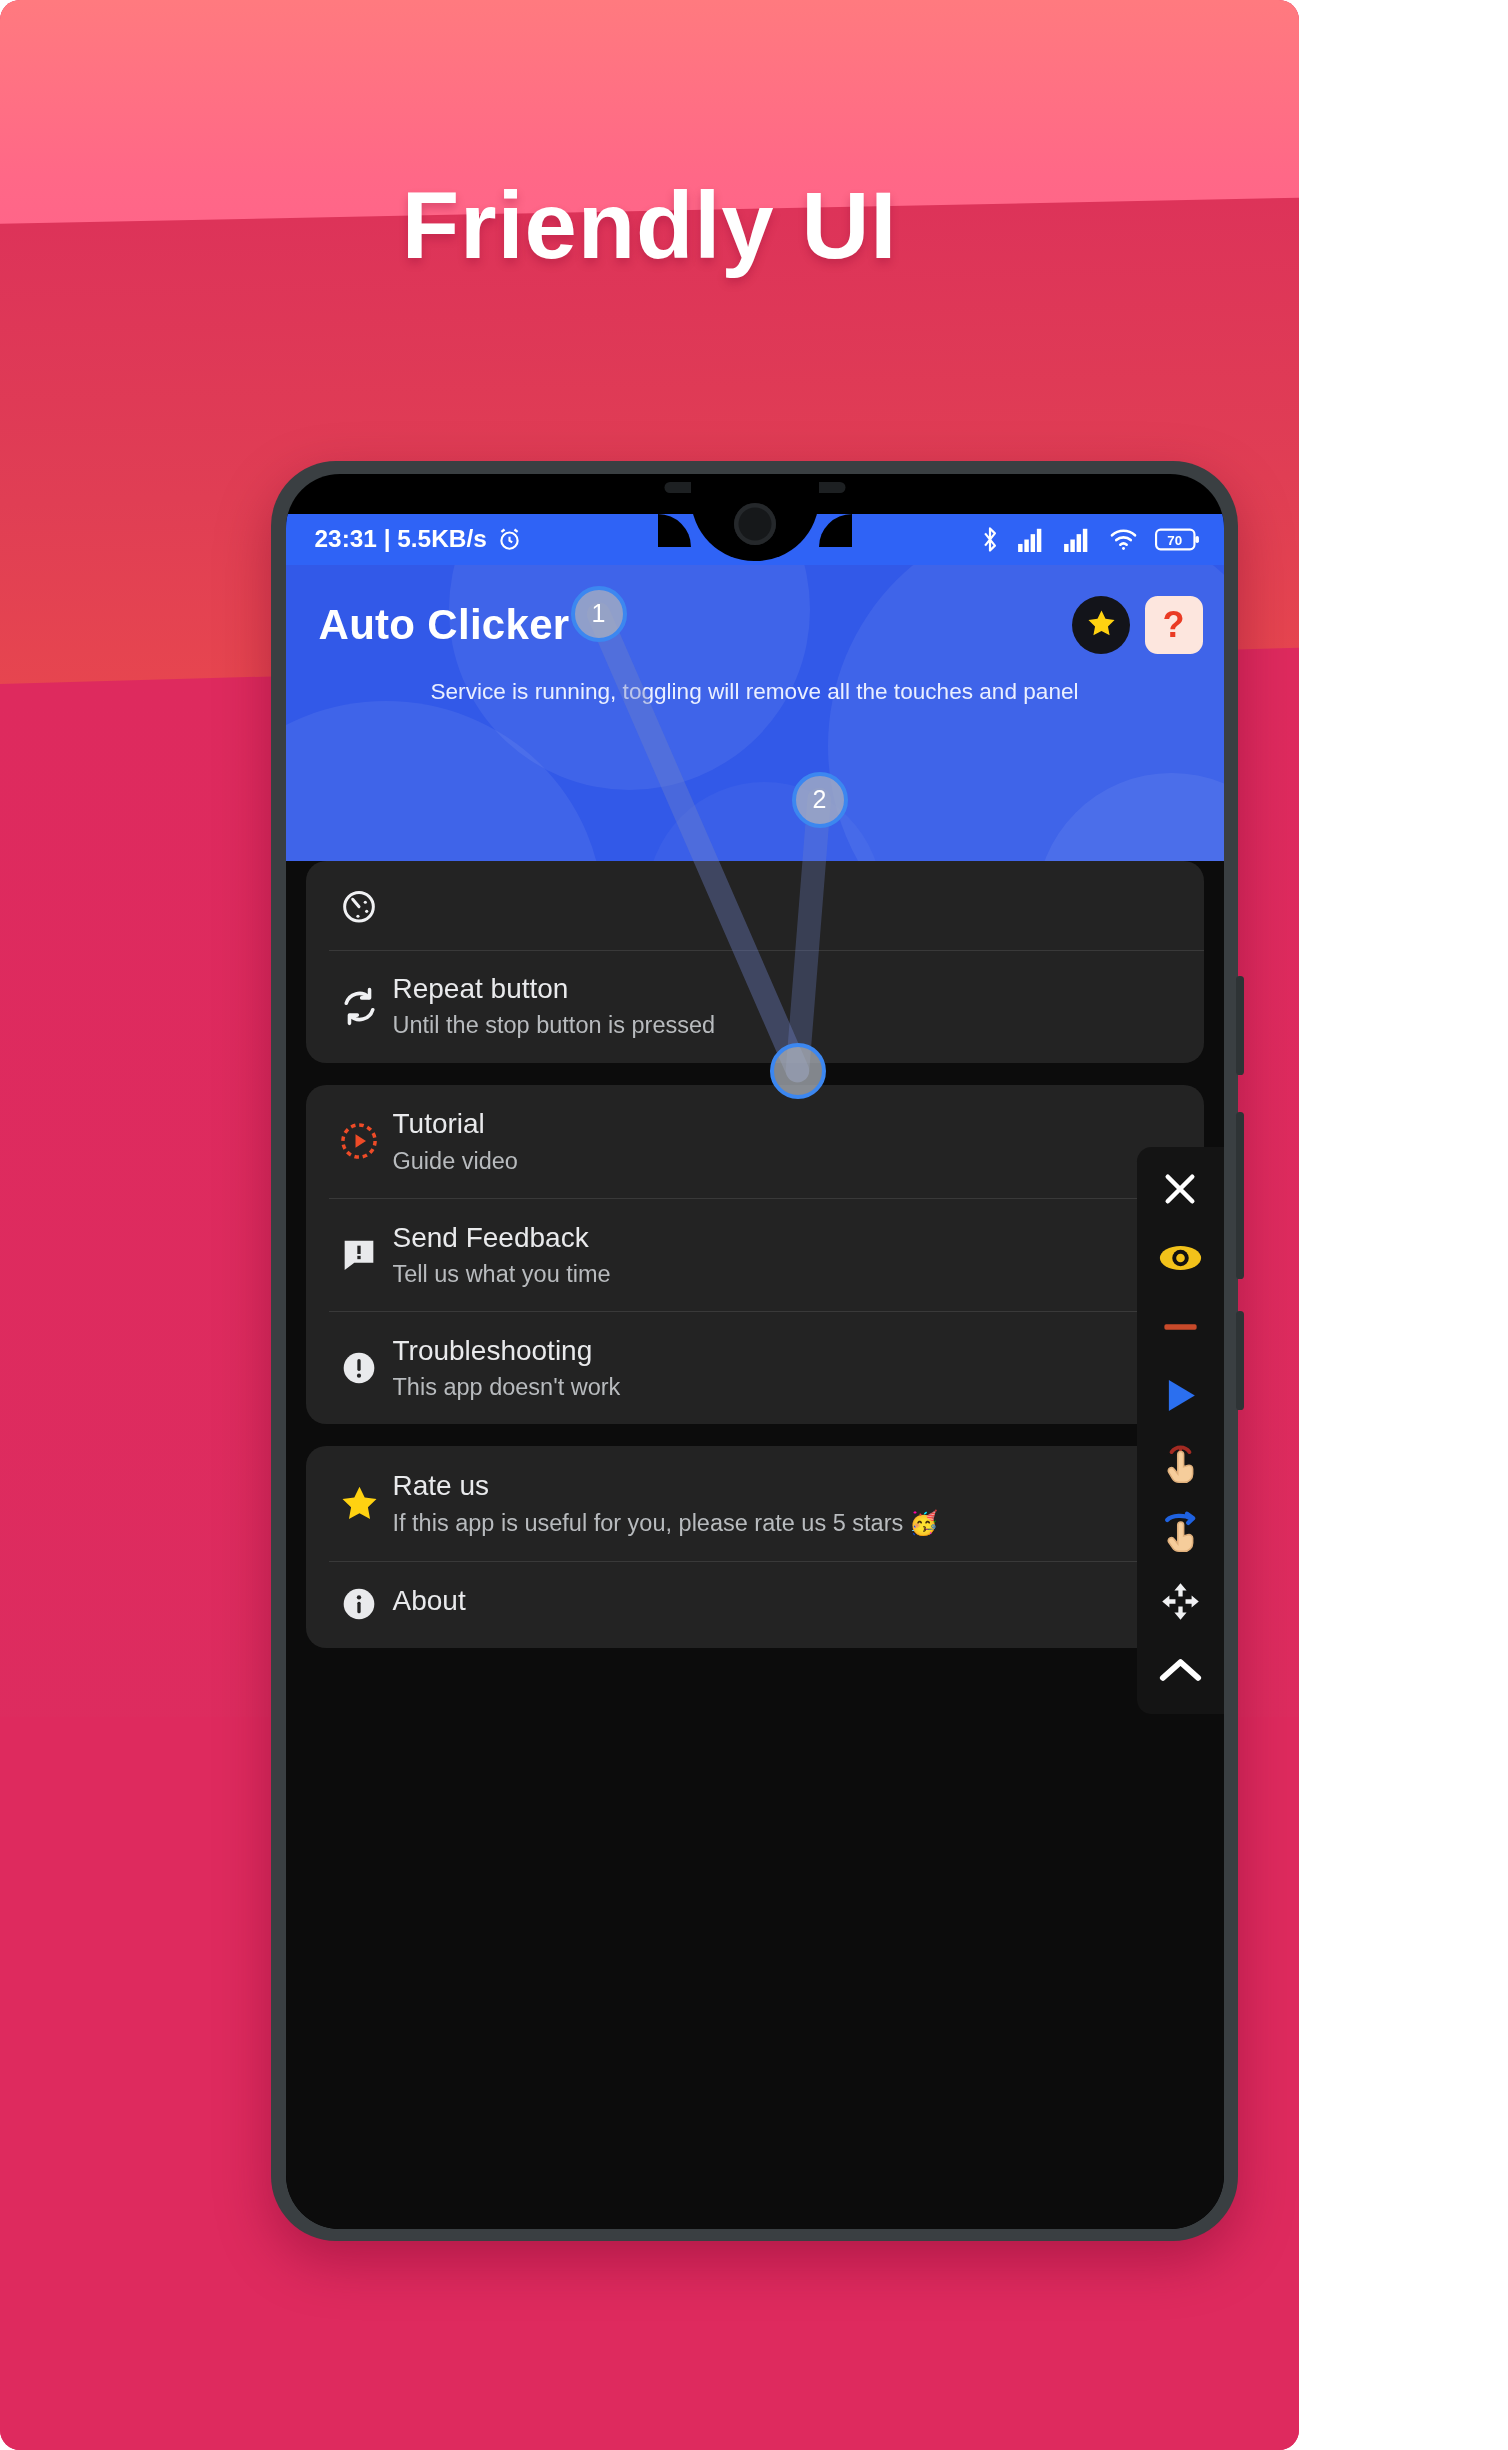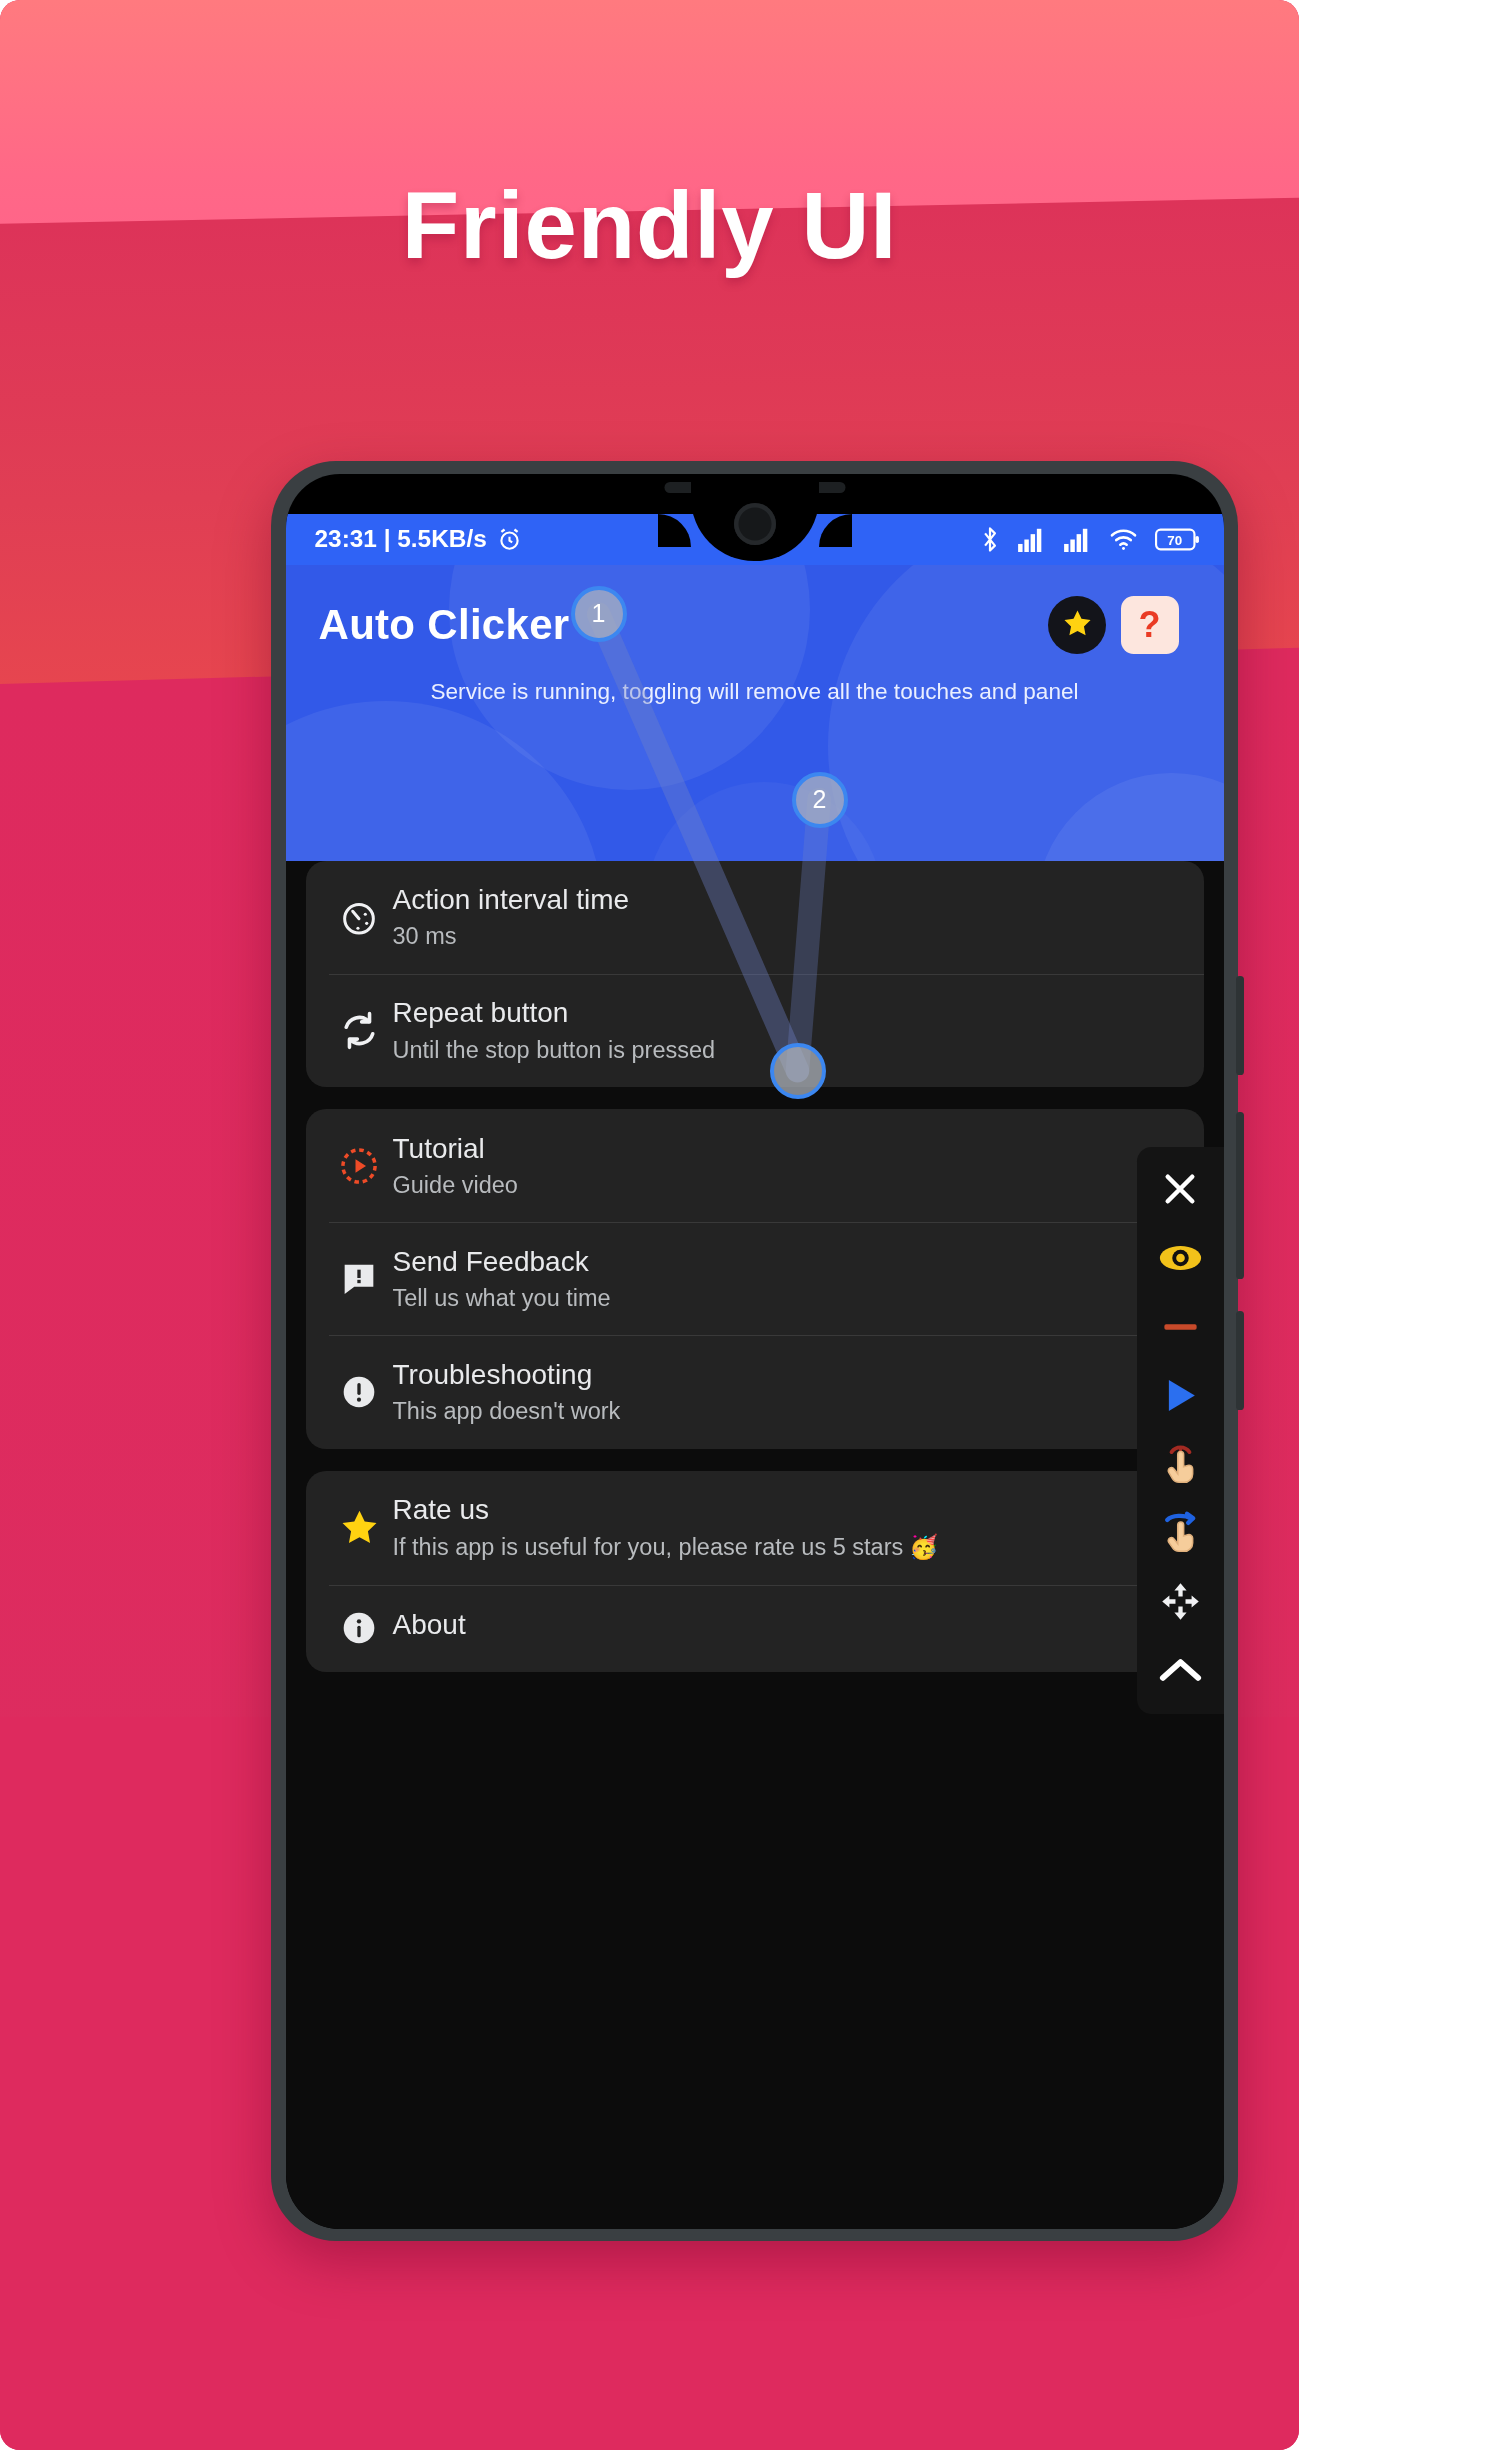--- a/index.html
+++ b/index.html
@@ -132,21 +132,21 @@
   .blob { position: absolute; border-radius: 50%; background: rgba(255,255,255,0.065); }
   .b1 { width: 434px; height: 425px; left: -117px; top: 136px; }
   .b2 { width: 361px; height: 361px; left: 163px; top: -136px; }
   .b3 { width: 470px; height: 470px; left: 542px; top: -54px; }
   .b4 { width: 271px; height: 271px; left: 750px; top: 208px; }
   .b5 { width: 235px; height: 235px; left: 361px; top: 217px; background: rgba(255,255,255,0.04);}
 
   #header-row {
     position: relative; z-index: 3;
     display: flex; align-items: center; justify-content: space-between;
-    padding: 31px 45px 0 33px;
+    padding: 31px 21px 0 33px;
   }
   #app-title { color: #fff; font-size: 42px; font-weight: bold; letter-spacing: 0.3px; }
   #header-actions { display: flex; align-items: center; gap: 14.5px; }
   #star-btn {
     width: 58px; height: 58px; border-radius: 50%;
     background: #13141A;
     display: flex; align-items: center; justify-content: center;
   }
   #help-btn {
     width: 58px; height: 58px; border-radius: 12.7px;
@@ -344,24 +344,20 @@
             <div class="row">
               <div class="row-ic">
                 <svg width="42" height="42" viewBox="0 0 24 24" fill="none" stroke="#F0F1F3" stroke-width="1.7">
                   <circle cx="12" cy="13" r="8.2"></circle>
                   <path d="M12 13L8.4 8.7" stroke-linecap="round"></path>
                   <circle cx="15.6" cy="10.4" r=".9" fill="#F0F1F3" stroke="none"></circle>
                   <circle cx="16.4" cy="15.6" r=".9" fill="#F0F1F3" stroke="none"></circle>
                   <circle cx="11.4" cy="18.4" r=".9" fill="#F0F1F3" stroke="none"></circle>
                 </svg>
               </div>
-              <div class="row-txt">
-                <div class="row-title">Action interval time</div>
-                <div class="row-sub">30 ms</div>
-              </div>
             </div>
 
 
             <div class="row">
               <div class="row-ic">
                 <svg width="43" height="43" viewBox="0 0 24 24" fill="none" stroke="#F0F1F3" stroke-width="2" stroke-linecap="round" stroke-linejoin="round">
                   <path d="M4.6 10.2a7.6 7.6 0 0112.6-3.3"></path>
                   <path d="M19.4 13.8a7.6 7.6 0 01-12.6 3.3"></path>
                   <path d="M17.6 2.6v4.6h-4.4"></path>
                   <path d="M6.4 21.4v-4.6h4.4"></path>

